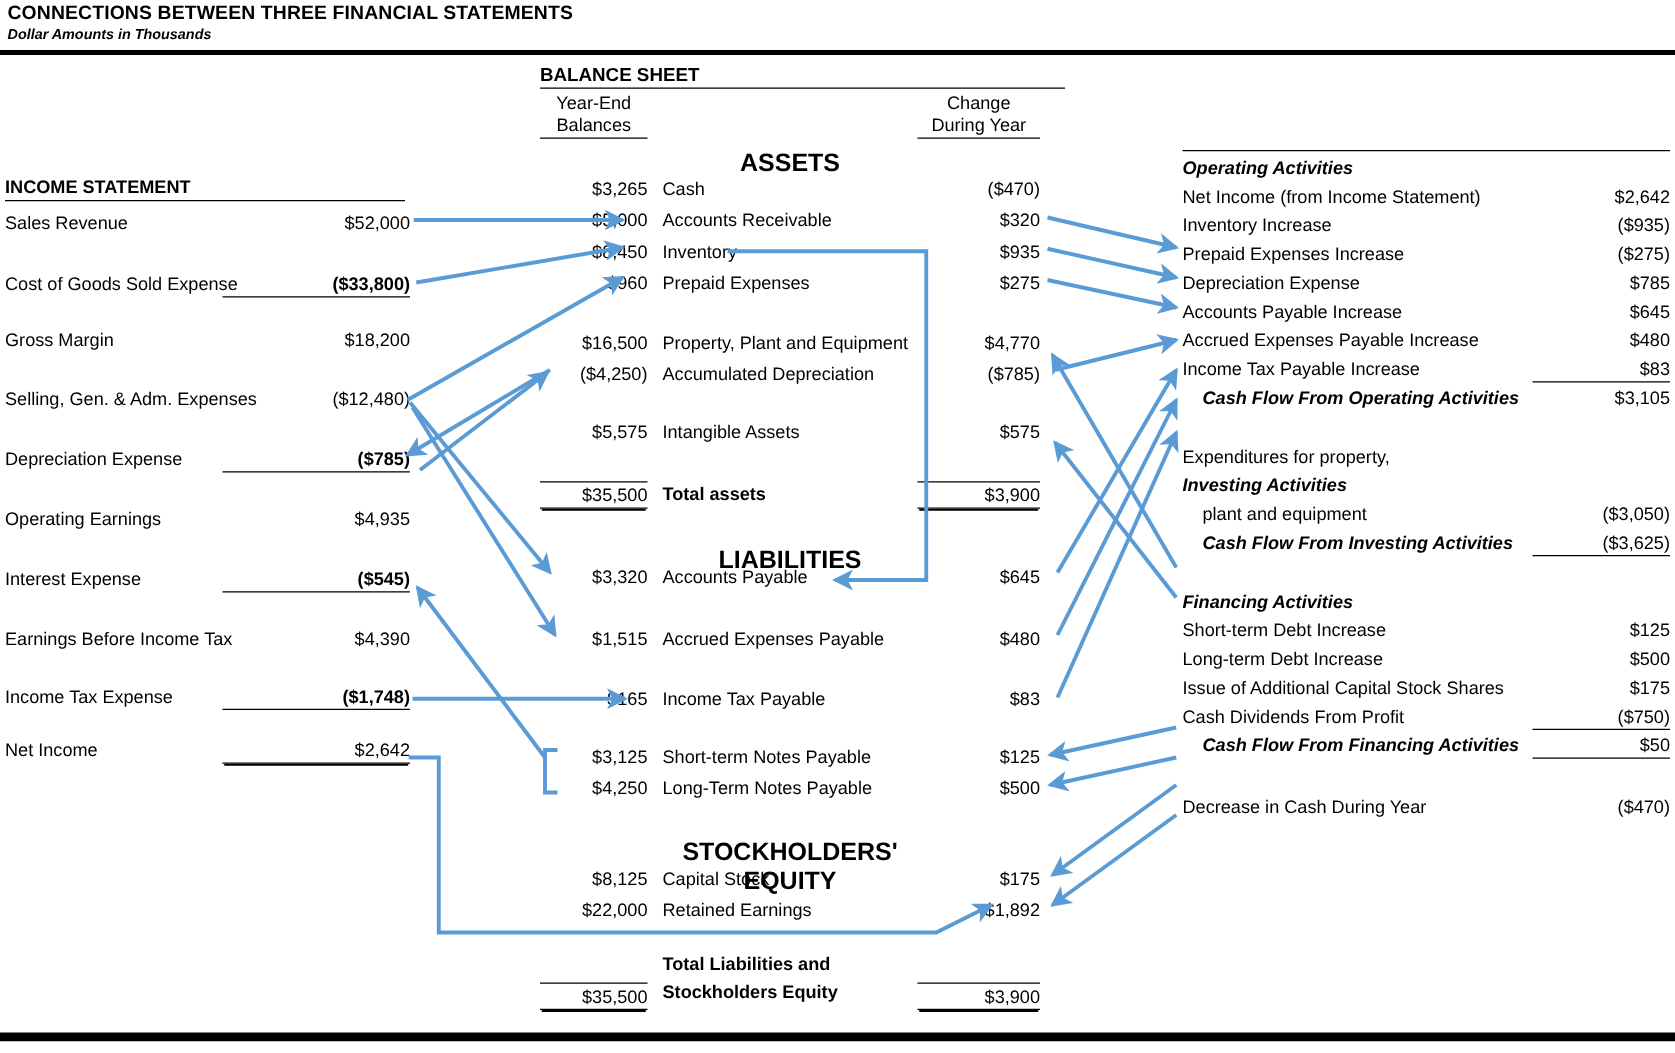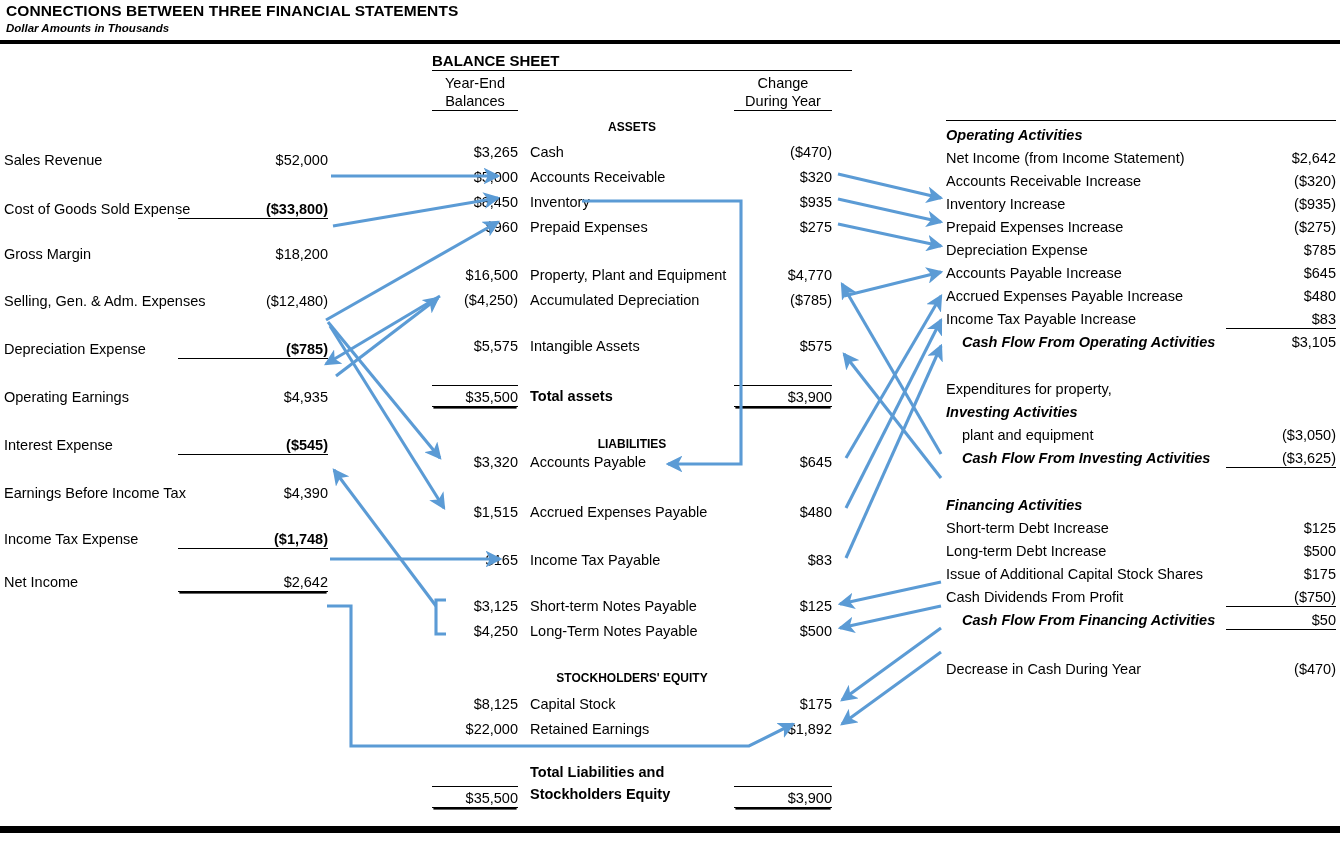--- a/index.html
+++ b/index.html
@@ -29,21 +29,21 @@
   .is-row .num.u{border-bottom:1.4px solid #000;padding-bottom:1px;font-weight:bold;}
   .is-row .num.d{border-bottom:1.4px solid #000;padding-bottom:1px;box-shadow:0 3px 0 -1.4px #000;}
 
   
   #balance-sheet{left:432px;top:52px;width:420px;}
   .bs-title{font-size:15px;font-weight:bold;}
   .bs-title-rule{width:420px;height:0;border-bottom:1.6px solid #000;margin-top:1px;}
   .colhd{position:absolute;font-size:14.5px;text-align:center;line-height:18px;}
   .colhd .uline{border-bottom:1.4px solid #000;display:block;}
 
-  .section-hd{position:absolute;font-size:12px;font-weight:bold;text-align:center;}
+  .section-hd{position:absolute;font-size:20px;font-weight:bold;text-align:center;}
 
   .bsrow{position:absolute;height:22px;}
   .bsrow .ye{position:absolute;left:0;width:86px;text-align:right;font-size:14.5px;}
   .bsrow .nm{position:absolute;left:98px;font-size:14.5px;white-space:nowrap;}
   .bsrow .ch{position:absolute;left:302px;width:98px;text-align:right;font-size:14.5px;}
 
   .dblu{border-bottom:1.4px solid #000;box-shadow:0 3px 0 -1.4px #000;}
   .tpl{border-top:1.4px solid #000;}
 
   
@@ -60,20 +60,21 @@
 </style>
 </head>
 <body>
 
 <div class="abs page-title">CONNECTIONS BETWEEN THREE FINANCIAL STATEMENTS</div>
 <div class="abs page-sub">Dollar Amounts in Thousands</div>
 <div class="abs rule-top"></div>
 <div class="abs rule-bottom"></div>
 
 <div class="abs" id="income-statement">
+  <div class="is-hd">INCOME STATEMENT</div>
   <div style="height:6px"></div>
   <div class="is-row">
     <span class="lbl">Sales Revenue</span>
     <span class="num">$52,000</span>
   </div>
   <div class="is-row" style="height:49px">
     <span class="lbl" style="top:26px">Cost of Goods Sold Expense</span>
     <span class="num u" style="top:26px">($33,800)</span>
   </div>
   <div class="is-row" style="height:45px">
@@ -218,24 +219,20 @@
 <div class="abs" id="cash-flows">
   <div class="cf-title-rule"></div>
   <div style="height:4px"></div>
 
   <div class="cfrow">
     <span class="nm bi">Operating Activities</span>
   </div>
   <div class="cfrow">
     <span class="nm">Net Income (from Income Statement)</span>
     <span class="amt">$2,642</span>
-  </div>
-  <div class="cfrow">
-    <span class="nm">Accounts Receivable Increase</span>
-    <span class="amt">($320)</span>
   </div>
   <div class="cfrow">
     <span class="nm">Inventory Increase</span>
     <span class="amt">($935)</span>
   </div>
   <div class="cfrow">
     <span class="nm">Prepaid Expenses Increase</span>
     <span class="amt">($275)</span>
   </div>
   <div class="cfrow">

